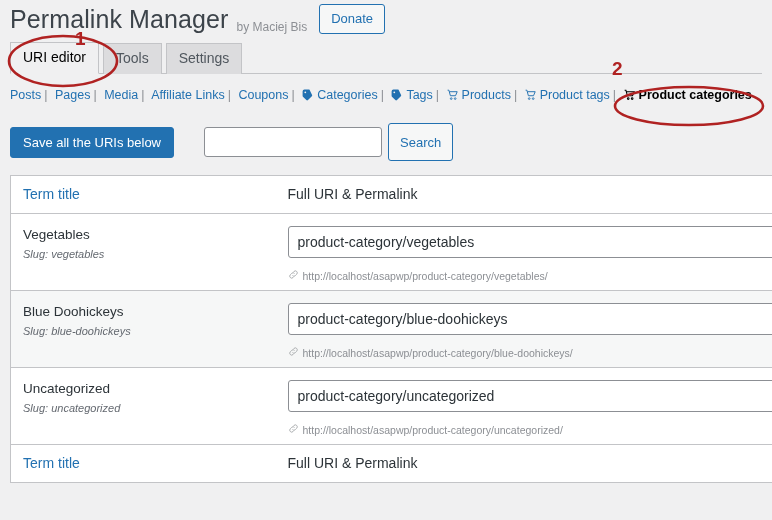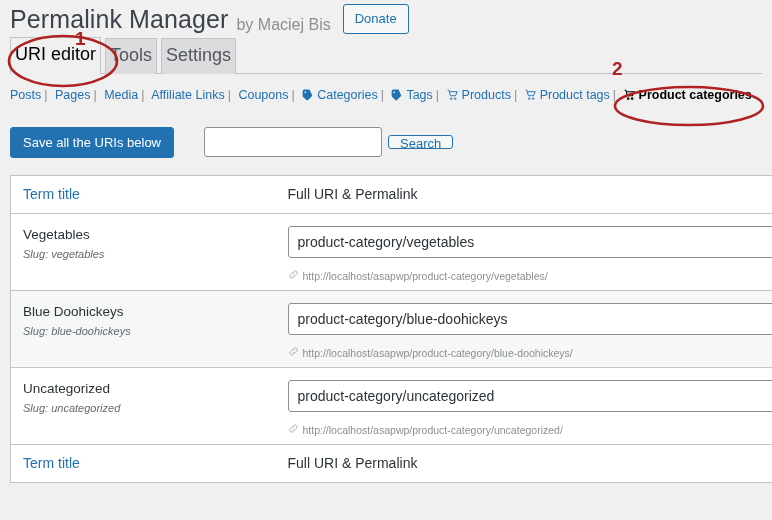--- a/index.html
+++ b/index.html
@@ -22,21 +22,21 @@
     height: 34px;
   }
   .page-title {
     font-size: 25px;
     font-weight: 400;
     color: #3c434a;
     line-height: 30px;
     letter-spacing: .1px;
   }
   .by-author {
-    font-size: 16px;
+    font-size: 12px;
     color: #8c8f94;
     margin-left: 8px;
   }
   .donate-btn {
     margin-left: 12px;
     border: 1px solid #2271b1;
     color: #2271b1;
     background: #f6f7f7;
     font-size: 13px;
     line-height: 1;
@@ -55,22 +55,22 @@
     height: 32px;
     width: 752px;
     display: flex;
     align-items: flex-end;
   }
   .nav-tab {
     display: inline-block;
     border: 1px solid #c3c4c7;
     border-bottom: none;
     margin: 0 4px -1px 0;
-    padding: 5px 4px 6px;
-    font-size: 18px;
+    padding: 5px 12px 6px;
+    font-size: 14px;
     line-height: 1.33;
     background: #dcdcde;
     color: #50575e;
     text-decoration: none;
     cursor: pointer;
     white-space: nowrap;
   }
   .nav-tab.active {
     background: #f0f0f1;
     border-bottom: 1px solid #f0f0f1;
@@ -133,21 +133,21 @@
     border: 1px solid #8c8f94;
     border-radius: 3px;
     padding: 0 8px;
     font-size: 13px;
     background: #fff;
     color: #2c3338;
     font-family: "Liberation Sans", sans-serif;
   }
   .search-btn {
     margin-left: 6px;
-    height: 14px;
+    height: 38px;
     background: #f6f7f7;
     border: 1px solid #2271b1;
     color: #2271b1;
     border-radius: 3px;
     font-size: 13px;
     padding: 0 11px;
     cursor: pointer;
     font-family: "Liberation Sans", sans-serif;
   }
 

